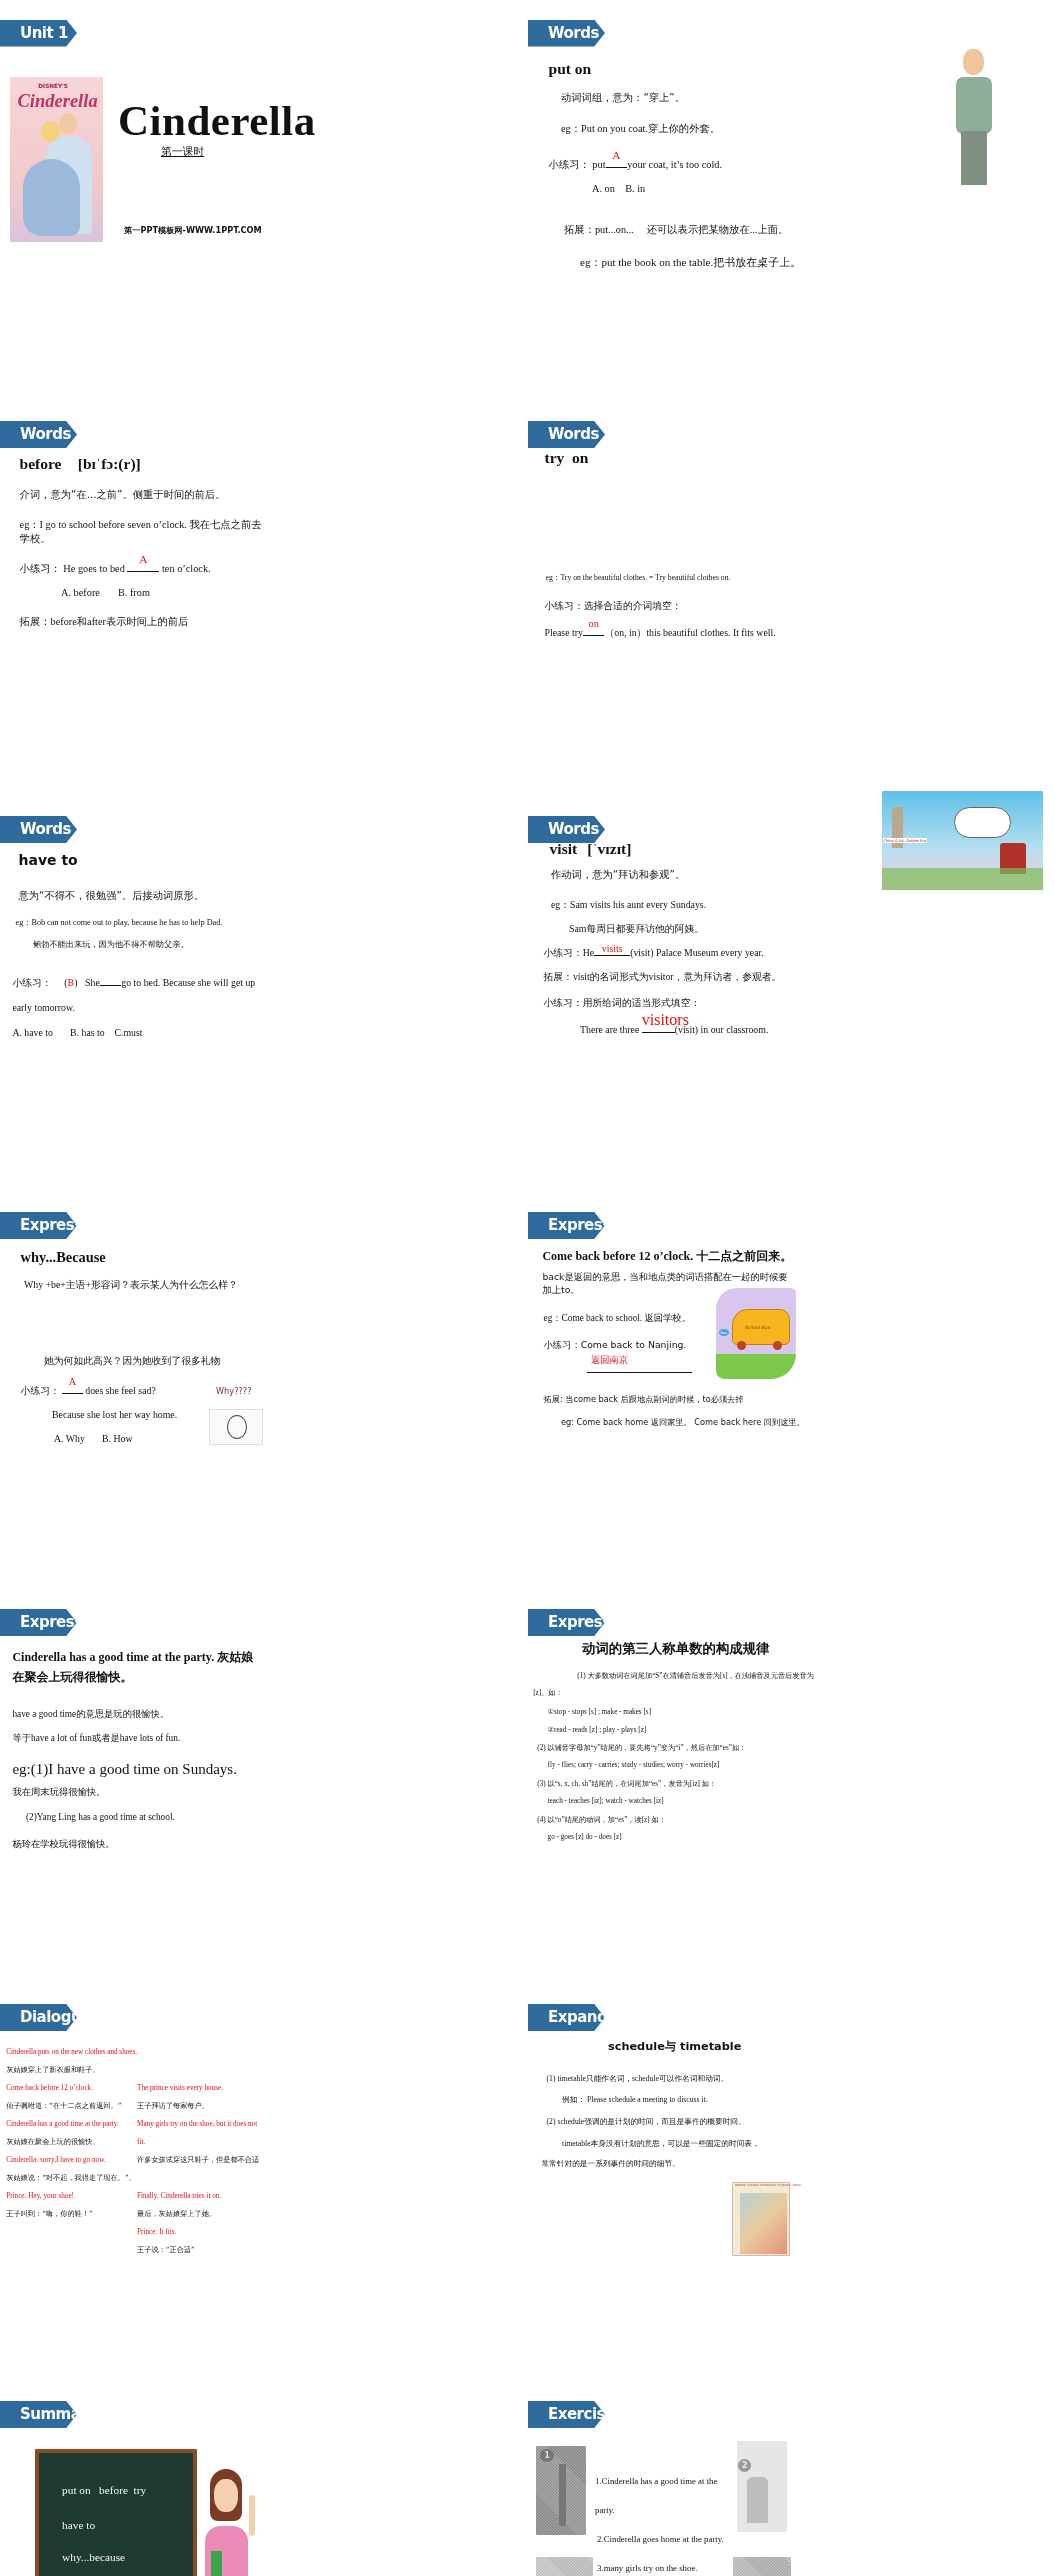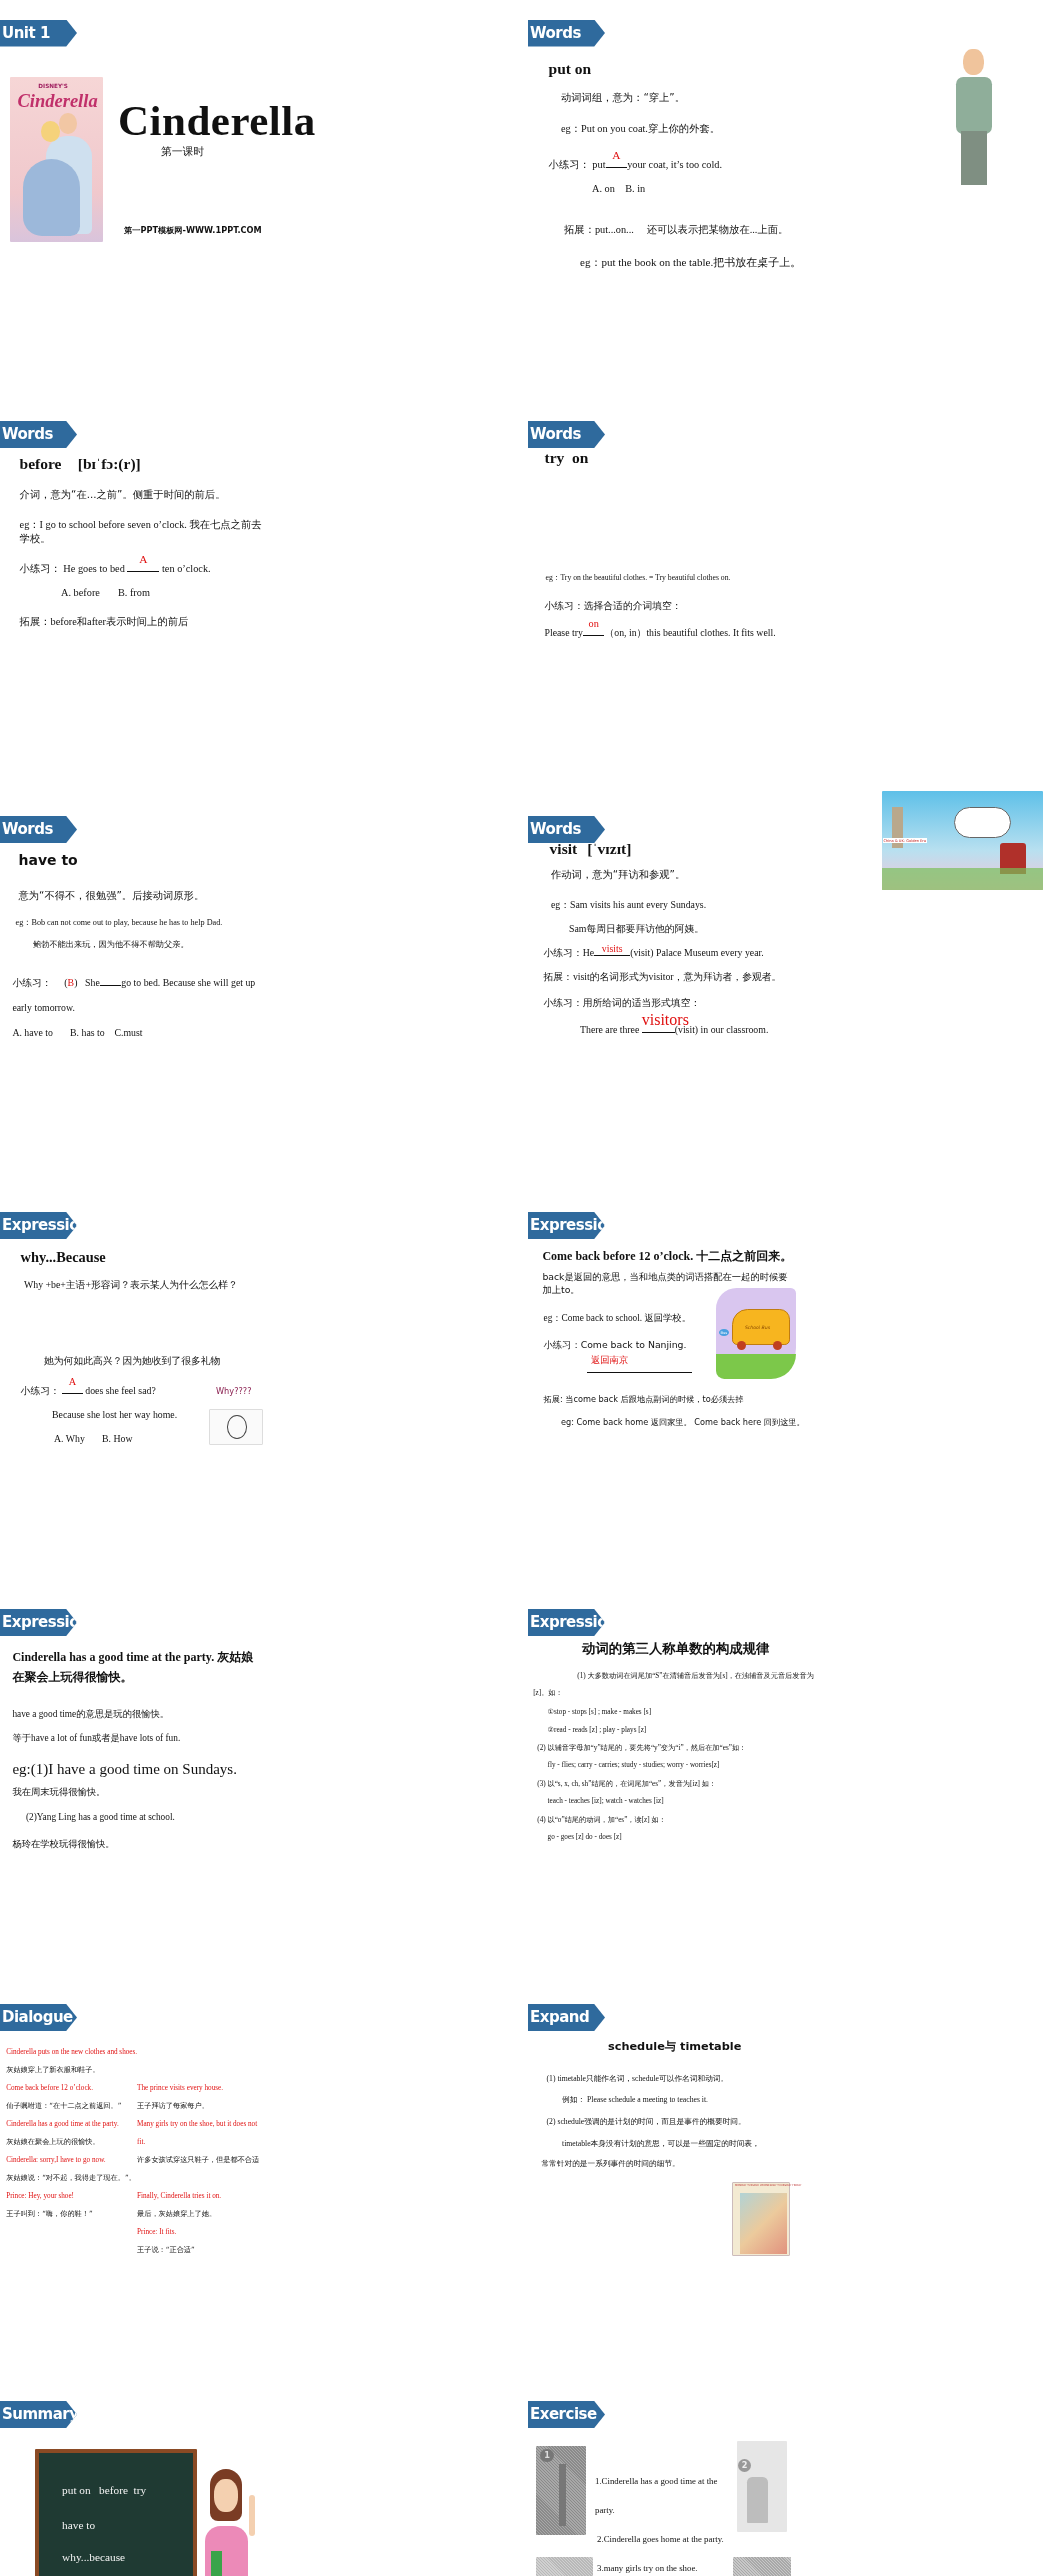--- a/index.html
+++ b/index.html
@@ -3,21 +3,21 @@
 <meta charset="utf-8">
 <style>
   * { box-sizing: border-box; margin: 0; padding: 0; }
   html, body { width: 1055px; height: 3561px; background: #ffffff; overflow: hidden; }
   body { position: relative; font-family: "Liberation Serif", serif; color: #111; }
   .grid { position: absolute; left: 0; top: 0; width: 1055px; height: 3561px; }
   .slide { position: absolute; width: 515px; height: 396px; background: #fff; overflow: hidden; }
   .badge { position: absolute; left: 0; width: 77px; height: 27px; background: #2f6a9d;
            clip-path: polygon(0 0, 86% 0, 100% 50%, 86% 100%, 0 100%); color: #fff;
            font-family: "DejaVu Sans", sans-serif; font-weight: bold; font-size: 15px;
-           line-height: 27px; padding-left: 2px; letter-spacing: -0.5px; white-space: nowrap; }
+           line-height: 27px; padding-left: 20px; letter-spacing: -0.5px; white-space: nowrap; }
   .abs { position: absolute; white-space: nowrap; }
   .sans { font-family: "DejaVu Sans", sans-serif; }
   .red { color: #e01010; }
   .b { font-weight: bold; }
   .blank { display: inline-block; border-bottom: 1px solid #111; position: relative; vertical-align: baseline; height: 1em; }
   .blank .ans { position: absolute; left: 0; right: 0; bottom: 0.55em; text-align: center; color: #e01010; }
   .img-box { position: absolute; border-radius: 1px; }
   .wrap { white-space: normal; }
 </style>
 </head>
@@ -29,21 +29,21 @@
     <div class="badge" style="top:19.6px;">Unit 1</div>
     <div class="img-box" style="left:10.3px;top:77px;width:93px;height:165px;background:linear-gradient(180deg,#f6d6d6 0%,#f0c8cc 70%,#d9c4dc 100%);">
       <div class="abs sans" style="left:28px;top:6.2px;font-size:5.7px;color:#a02060;font-weight:bold;">DISNEY'S</div>
       <div class="abs" style="left:7.2px;top:14.4px;font-size:18.5px;font-style:italic;color:#c0306a;font-weight:bold;">Cinderella</div>
       <div class="abs" style="left:36px;top:59px;width:46px;height:98px;background:#cfe0ef;border-radius:20.6px 20.6px 5.2px 5.2px;"></div>
       <div class="abs" style="left:13px;top:82px;width:57px;height:77px;background:#9cb8da;border-radius:31px 31px 10.3px 20.6px;"></div>
       <div class="abs" style="left:49px;top:36px;width:17.5px;height:20.6px;background:#f2c7a4;border-radius:50%;"></div>
       <div class="abs" style="left:31px;top:44px;width:18.5px;height:20.6px;background:#f5d27b;border-radius:50%;"></div>
     </div>
     <div class="abs b" style="left:118px;top:96px;font-size:43px;letter-spacing:0.5px;">Cinderella</div>
-    <div class="abs sans" style="left:161px;top:145px;font-size:10.8px;">第一课时</div>
+    <div class="abs sans" style="left:161px;top:145px;font-size:10.8px;text-decoration:underline;">第一课时</div>
     <div class="abs sans b" style="left:124px;top:225px;font-size:8.2px;">第一PPT模板网-WWW.1PPT.COM</div>
   </section>
 
   <section class="slide" style="left:528px;top:0;">
     <div class="badge" style="top:19.6px;">Words</div>
     <div class="abs b" style="left:20.6px;top:60px;font-size:15.5px;">put on</div>
     <div class="abs sans" style="left:33px;top:91px;font-size:10.3px;">动词词组，意为：“穿上”。</div>
     <div class="abs" style="left:33px;top:122px;font-size:10.3px;">eg：Put on you coat.穿上你的外套。</div>
     <div class="abs" style="left:20.6px;top:158px;font-size:10.3px;">
       <span class="sans">小练习：</span>
@@ -222,21 +222,21 @@
       <div class="sans">最后，灰姑娘穿上了她。</div>
       <div class="red">Prince: It fits.</div>
       <div class="sans">王子说：“正合适”</div>
     </div>
   </section>
 
   <section class="slide" style="left:528px;top:1978px;">
     <div class="badge" style="top:26px;">Expand</div>
     <div class="abs sans b" style="left:80px;top:61px;font-size:11.3px;">schedule与 timetable</div>
     <div class="abs" style="left:18.5px;top:96px;font-size:7.7px;">(1) timetable只能作名词，schedule可以作名词和动词。</div>
-    <div class="abs" style="left:34px;top:117px;font-size:7.7px;">例如：  Please schedule a meeting to teaches it.</div>
+    <div class="abs" style="left:34px;top:117px;font-size:7.7px;">例如：  Please schedule a meeting to discuss it.</div>
     <div class="abs" style="left:18.5px;top:139px;font-size:7.7px;">(2) schedule强调的是计划的时间，而且是事件的概要时间。</div>
     <div class="abs" style="left:34px;top:161px;font-size:7.7px;">timetable本身没有计划的意思，可以是一些固定的时间表，</div>
     <div class="abs" style="left:13.4px;top:181px;font-size:7.7px;">常常针对的是一系列事件的时间的细节。</div>
     <div class="img-box" style="left:204px;top:204px;width:58px;height:74px;background:#f3ead2;border:0.5px solid #cbb;">
       <div class="abs sans" style="left:2.1px;top:1px;font-size:2.6px;color:#c04040;letter-spacing:0;">
         <span>MONDAY</span> <span>TUESDAY</span> <span>WEDNESDAY</span> <span>THURSDAY</span> <span>FRIDAY</span>
       </div>
       <div class="abs" style="left:7.2px;top:10.3px;width:47px;height:61px;background:linear-gradient(135deg,#7cc0d8 0%,#e6b070 50%,#d24a3a 100%);opacity:0.55;"></div>
     </div>
   </section>

